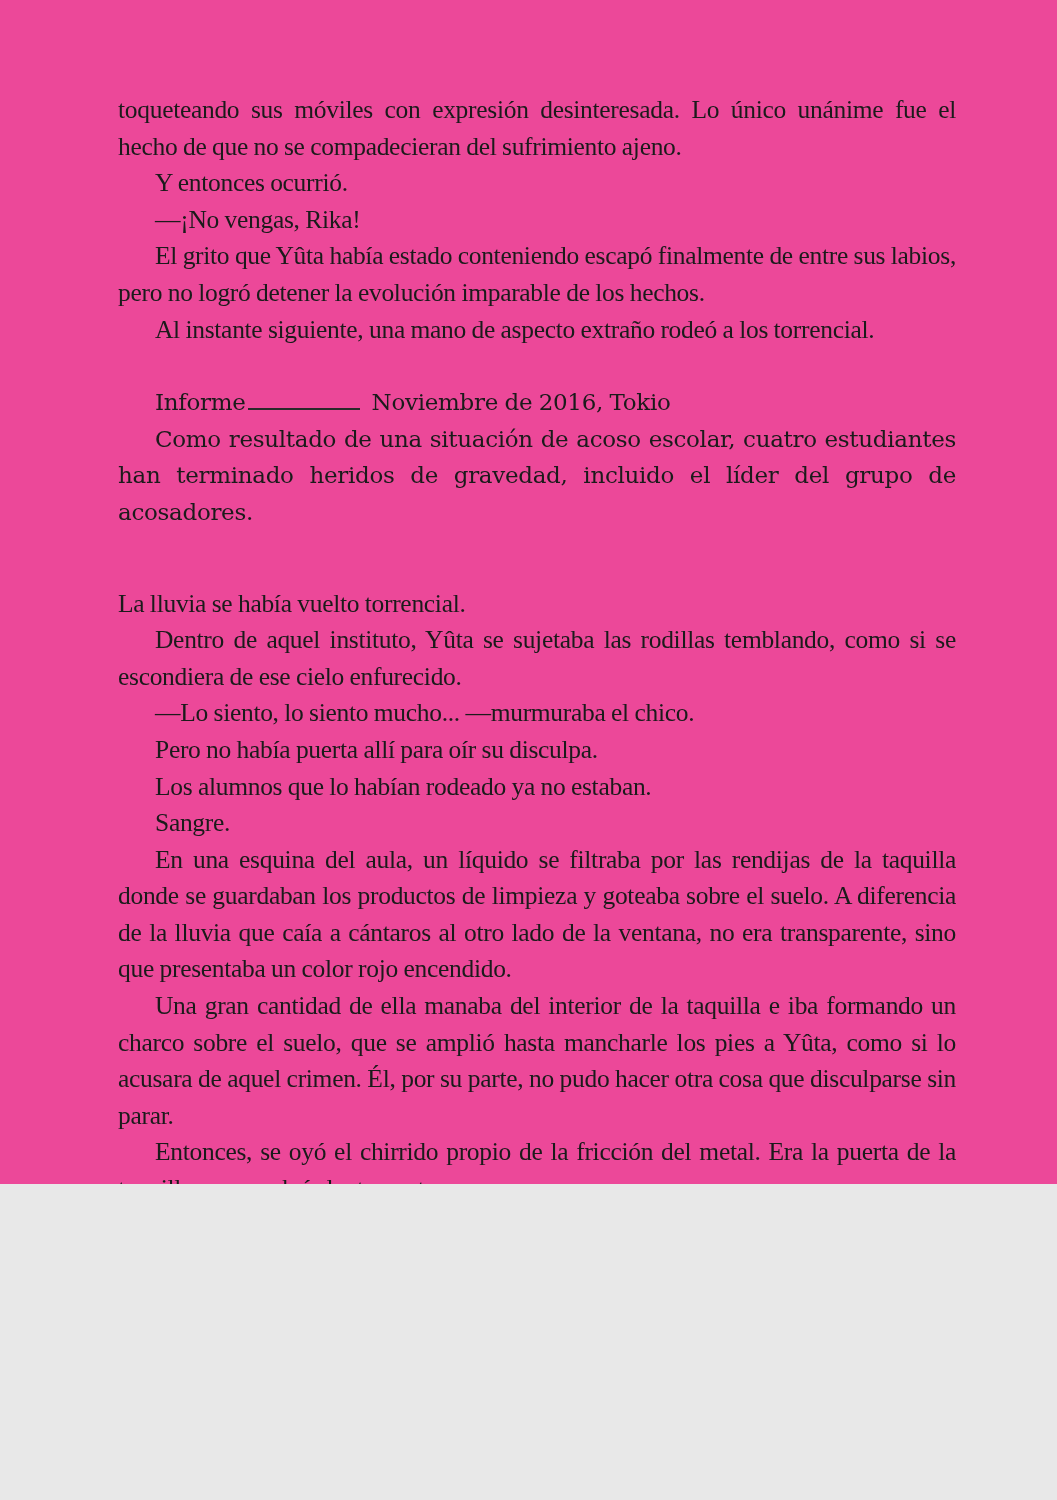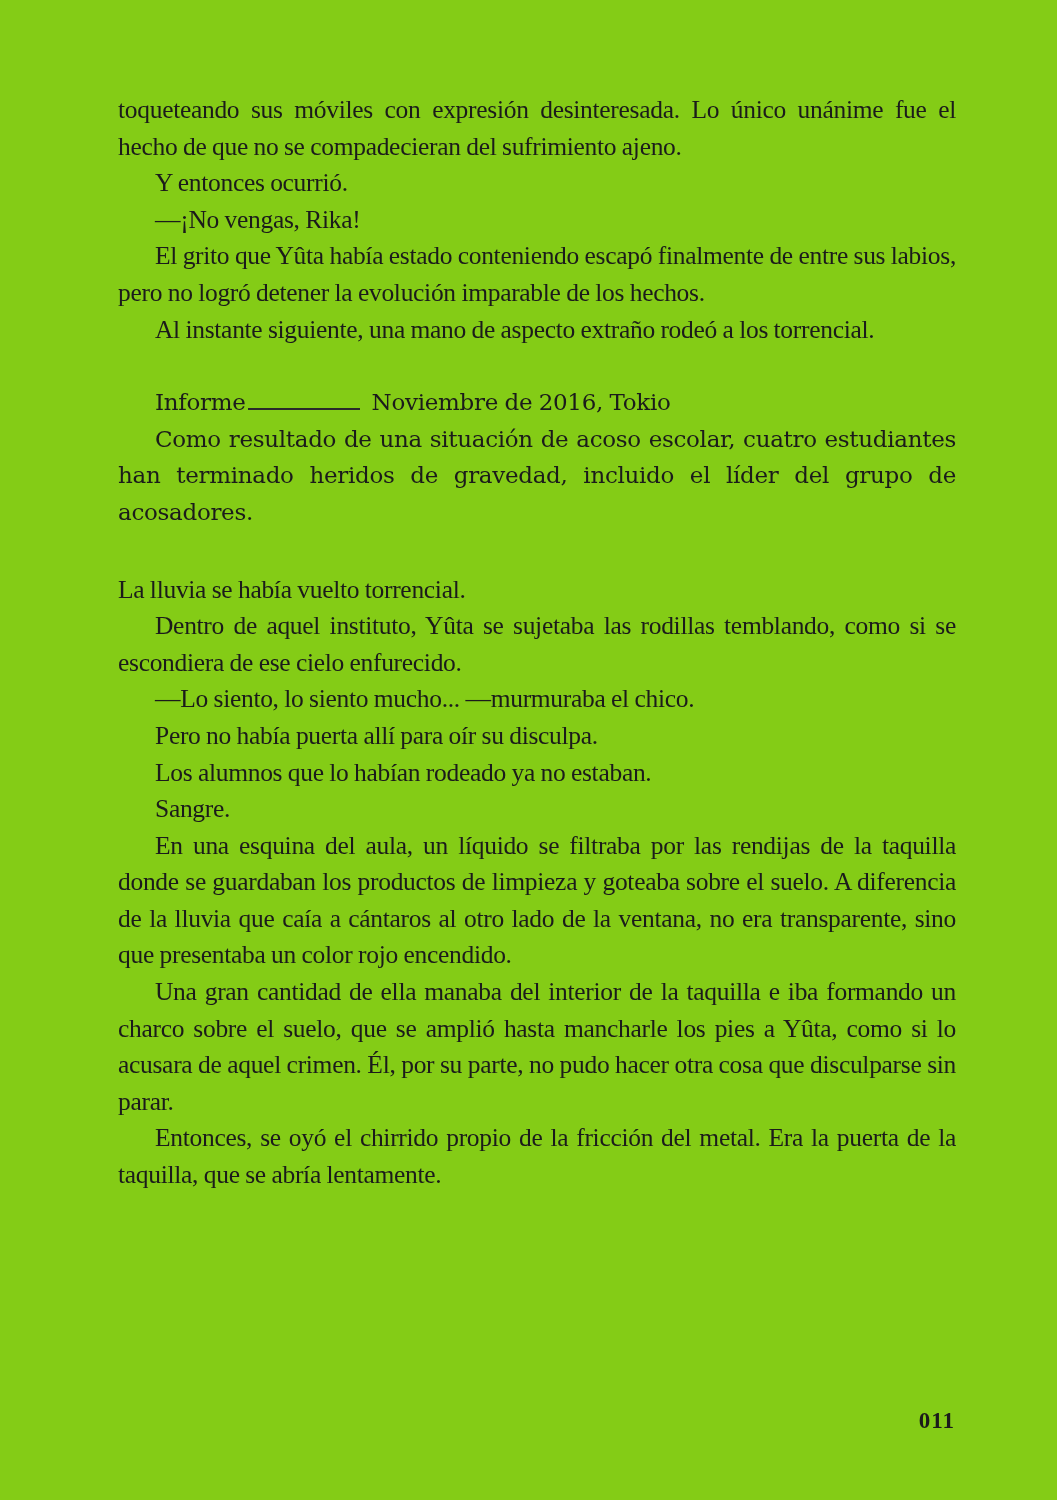--- a/index.html
+++ b/index.html
@@ -4,23 +4,23 @@
 <style>
   html, body {
     margin: 0;
     padding: 0;
     background: #e8e8e8;
     font-family: "Liberation Serif", serif;
   }
   .page {
     position: relative;
     width: 1057px;
-    height: 1500px;
+    height: 1184px;
     margin: 0 auto;
-    background: #84cc16;
+    background: #ec4899;
     color: #1b1b1b;
     overflow: hidden;
   }
   .text-block {
     position: absolute;
     left: 118px;
     top: 92px;
     width: 838px;
     text-align: justify;
     font-size: 25.5px;
@@ -47,21 +47,21 @@
   .report p { margin: 0; }
   .report .rule {
     display: inline-block;
     width: 112px;
     height: 1px;
     border-bottom: 2px solid #2a2a2a;
     margin-right: 12px;
     margin-left: 2px;
   }
   .section-2 {
-    margin-top: 41px;
+    margin-top: 55px;
   }
   .page-number {
     position: absolute;
     top: 1408px;
     right: 102px;
     font-size: 23px;
     letter-spacing: 1px;
     color: #1b1b1b;
     font-weight: bold;
   }

